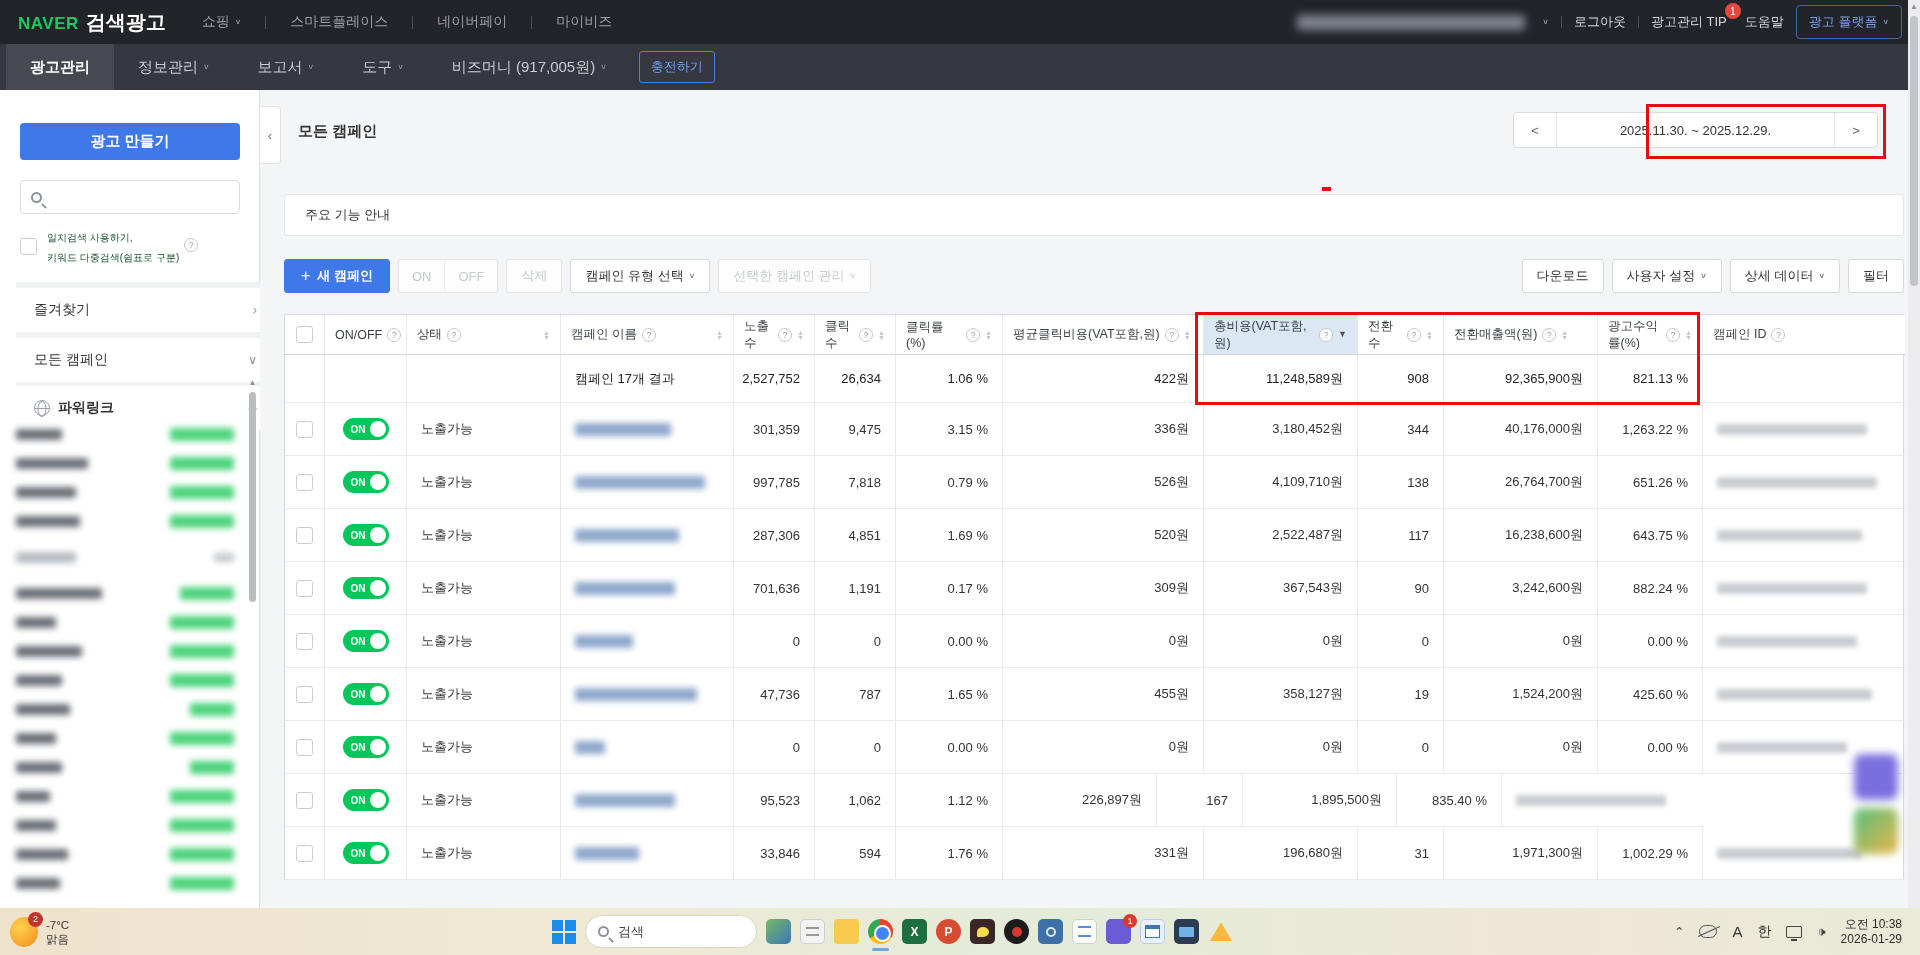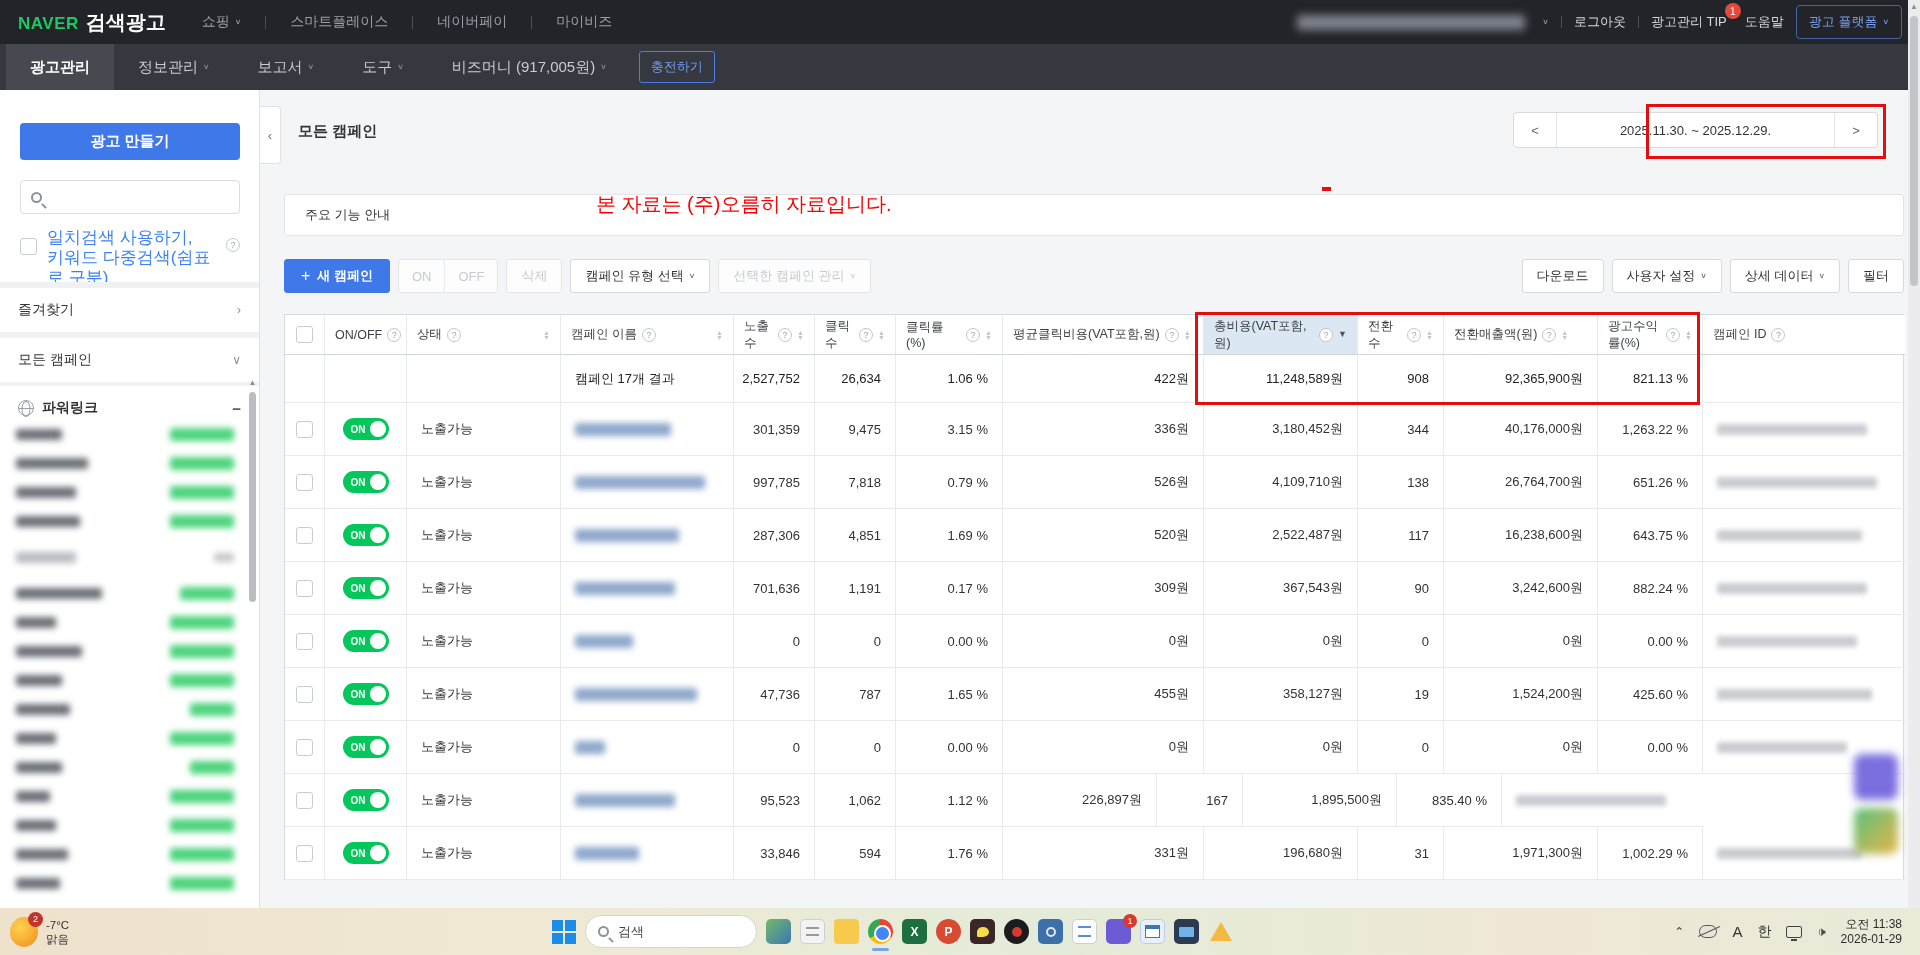--- a/index.html
+++ b/index.html
@@ -32,23 +32,23 @@
   
   .content{position:relative;height:818px;display:flex;}
   
   .sidebar{width:260px;background:#fff;border-right:1px solid #dfe1e5;position:relative;flex:none;}
   .create-btn{position:absolute;left:20px;top:33px;width:220px;height:37px;background:#3f78e8;color:#fff;font-size:15px;font-weight:700;border:none;border-radius:4px;cursor:pointer;}
   .searchbox{position:absolute;left:20px;top:90px;width:220px;height:34px;border:1px solid #d9dce1;border-radius:4px;background:#fff;display:flex;align-items:center;padding:0 10px;}
   .lens{width:11px;height:11px;border:2px solid #8d939b;border-radius:50%;position:relative;}
   .lens::after{content:"";position:absolute;width:2px;height:6px;background:#8d939b;left:10px;top:9px;transform:rotate(-45deg);}
   .match-row{position:absolute;left:20px;top:138px;width:220px;display:flex;align-items:flex-start;}
   .cb{width:17px;height:17px;border:1px solid #c8ccd2;border-radius:3px;background:#fff;flex:none;margin-top:10px;}
-  .match-text{margin-left:10px;font-size:17px;color:#3b82f6;line-height:20px;}
+  .match-text{margin-left:10px;font-size:10px;color:#14532d;line-height:20px;}
   .match-help{margin-left:auto;}
-  .side-sec{position:absolute;left:0;width:100%;border-top:6px solid #f0f1f3;background:#fff;}
+  .side-sec{position:absolute;left:16px;width:100%;border-top:6px solid #f0f1f3;background:#fff;}
   .side-row{height:44px;display:flex;align-items:center;padding:0 18px;font-size:14px;color:#333;cursor:pointer;}
   .side-row .arr{margin-left:auto;color:#8a8f97;font-size:12px;}
   .globe{width:16px;height:16px;border:1.5px solid #9aa0a8;border-radius:50%;position:relative;margin-right:8px;flex:none;}
   .globe::before{content:"";position:absolute;left:50%;top:0;width:7px;height:100%;border:1px solid #9aa0a8;border-radius:50%;transform:translateX(-50%);}
   .globe::after{content:"";position:absolute;top:50%;left:0;width:100%;height:0;border-top:1px solid #9aa0a8;}
   .pl-minus{margin-left:auto;font-weight:700;color:#555;font-size:15px;}
   .side-list{position:absolute;left:0;top:330px;width:246px;}
   .side-item{height:29px;display:flex;align-items:center;padding:0 12px 0 16px;cursor:pointer;}
   .side-item .lbl{height:11px;background:#6b7077;}
   .side-item .badge{height:13px;background:#4ed47e;margin-left:auto;}
@@ -309,21 +309,20 @@
         <span class="dp-arrow">&gt;</span>
       </div>
       <div class="red-rect-date"></div>
       <div class="red-dot"></div>
 
       <div class="notice">
         <span class="notice-label">주요 기능 안내</span>
       </div>
 
       <div class="watermark">
-        <div>본 자료는 (주)오름히 자료입니다.</div>
       </div>
 
       <div class="tbar">
         <button class="btn primary">
             <span class="plus">+</span>
             <span>새 캠페인</span>
           </button>
         <span class="onoff">
           <span>ON</span>
           <span>OFF</span>
@@ -766,18 +765,18 @@
         </span>
     </div>
     <div class="tray">
       <span class="chevup">⌃</span>
       <span class="mouse-ico"></span>
       <span style="font-size:15px;color:#333">A</span>
       <span style="font-size:14px;color:#333">한</span>
       <span class="mon-ico"></span>
       <span class="spk-ico">🕩</span>
       <span class="clock">
-        <div>오전 11:38</div>
+        <div>오전 10:38</div>
         <div>2026-01-29</div>
       </span>
     </div>
   </footer>
 </div>
 
 </body></html>

